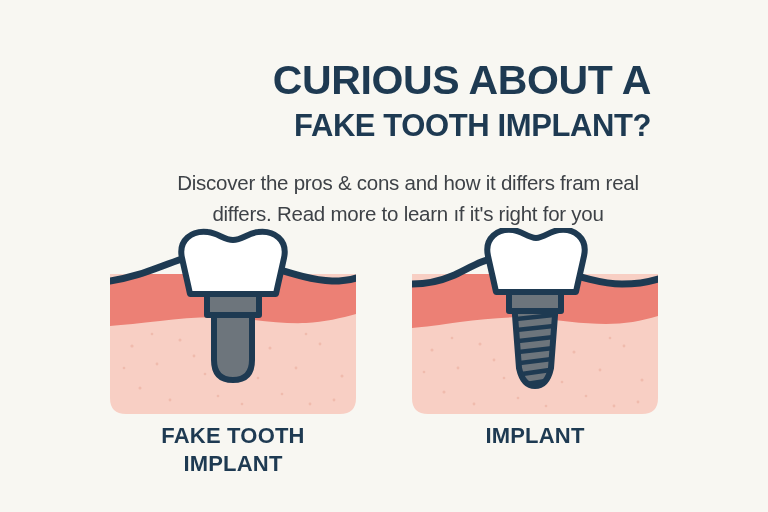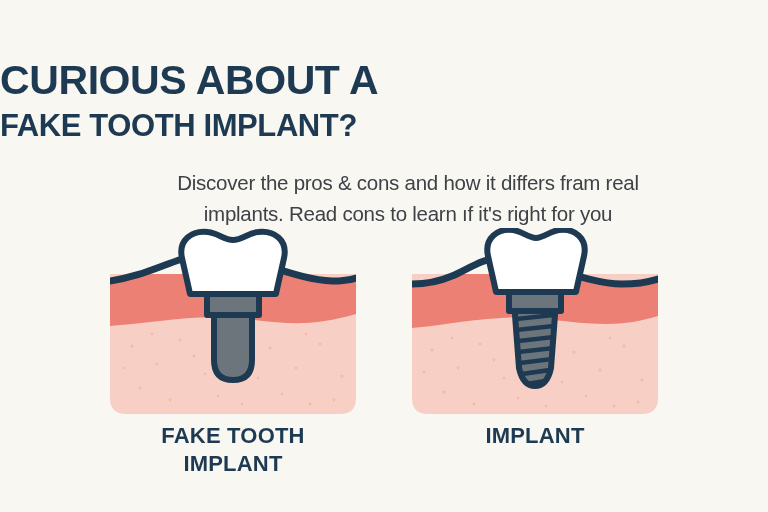--- a/index.html
+++ b/index.html
@@ -20,21 +20,21 @@
     background: #f8f7f2;
     box-sizing: border-box;
   }
 
   
   .headline {
     position: absolute;
     left: 0;
     top: 30px;
     width: 651px;
-    text-align: left;
+    text-align: right;
     color: #1e3a52;
     font-family: "Liberation Sans", sans-serif;
     font-weight: bold;
     font-size: 41px;
     line-height: 46px;
     letter-spacing: -0.4px;
     text-transform: uppercase;
   }
   .headline .line { display: block; white-space: nowrap; }
   .headline .line2 { font-size: 31px; }
@@ -103,21 +103,21 @@
 
 <div id="poster">
 
   <h1 class="headline">
     <span class="line line1">CURIOUS ABOUT A</span>
     <span class="line line2">FAKE TOOTH IMPLANT?</span>
   </h1>
 
   <p class="subheadline">
     <span class="line">Discover the pros &amp; cons and how it differs fram real</span>
-    <span class="line">implants. Read cons to learn ıf it's right for you</span>
+    <span class="line">differs. Read more to learn ıf it's right for you</span>
   </p>
 
   <div class="figures">
 
     <div class="figure left">
       <div class="figure-art">
         <svg viewBox="0 0 246 188" xmlns="http://www.w3.org/2000/svg">
           <defs>
             <clipPath id="panelClipL">
               <path d="M0 46 L246 46 L246 170 Q246 186 230 186 L16 186 Q0 186 0 170 Z"></path>

